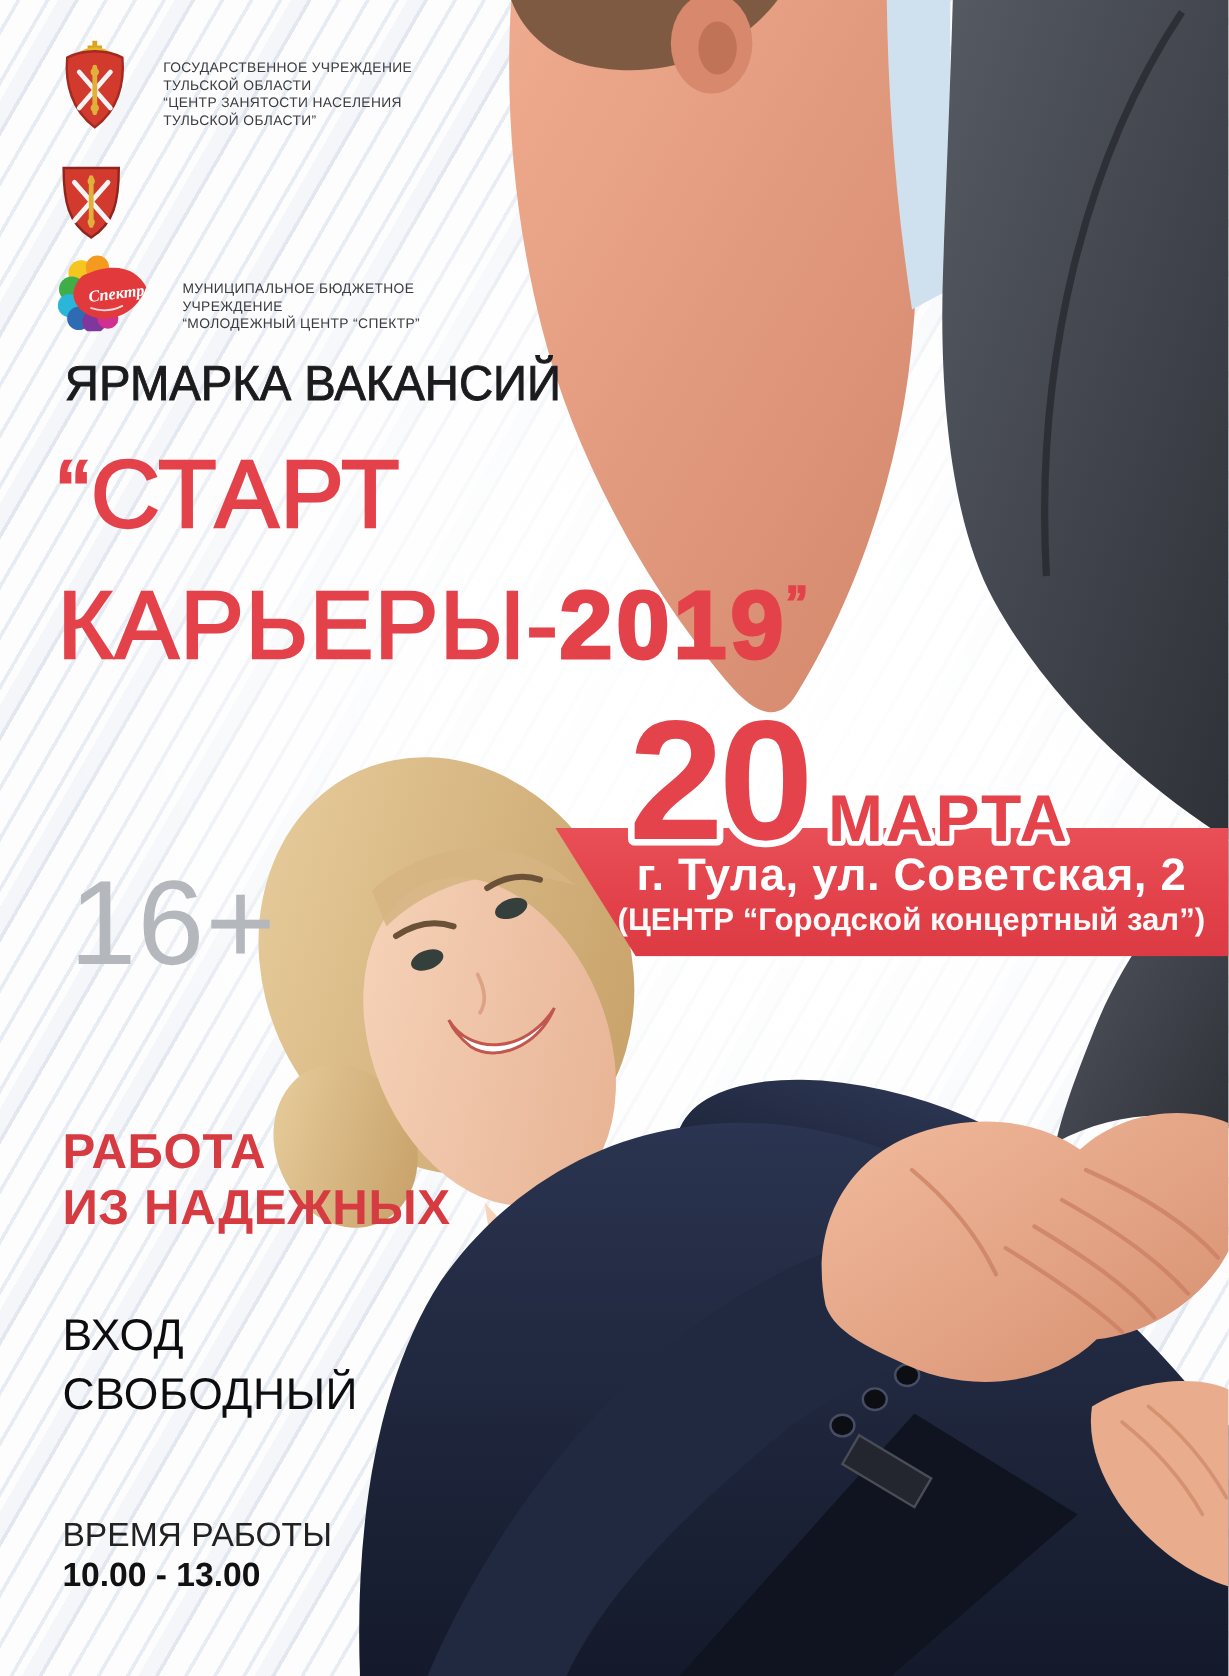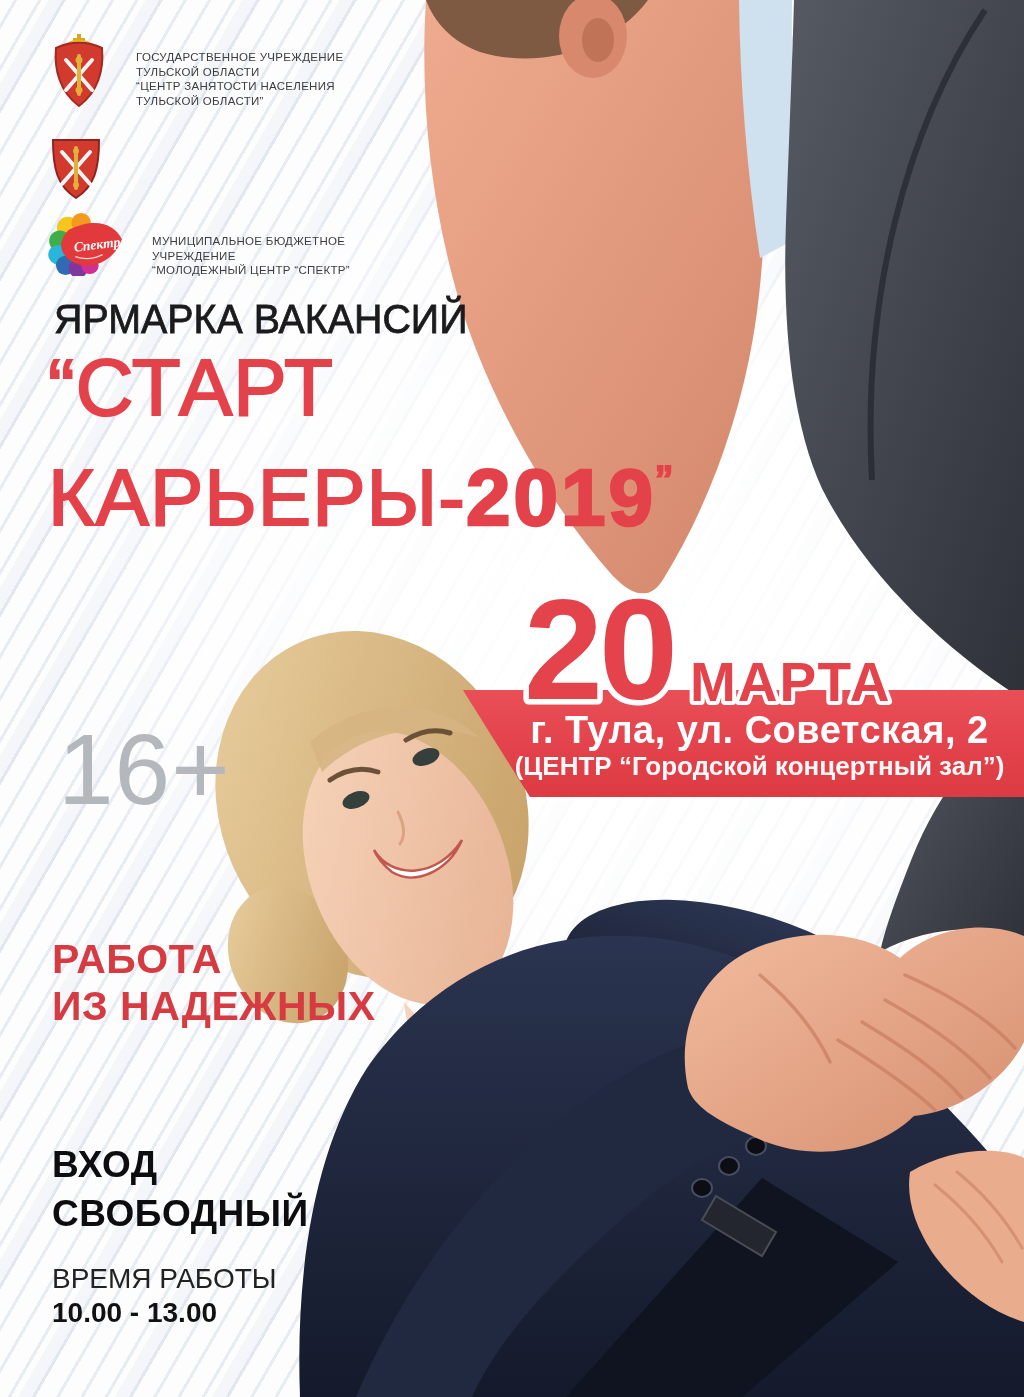--- a/index.html
+++ b/index.html
@@ -28,21 +28,21 @@
   }
   .org-row.r2 .org-text{padding-top:0;}
   .org-row.r3 .org-text{padding-top:10px;}
   
   .kicker{
     position:absolute;left:54px;top:296px;z-index:4;margin:0;
     font-size:41px;font-weight:400;color:#1b1b1d;-webkit-text-stroke:.8px #1b1b1d;
     letter-spacing:0;transform:scaleX(.96);transform-origin:left top;white-space:nowrap;
   }
   .title{
-    position:absolute;left:48px;top:340px;z-index:4;margin:0;
+    position:absolute;left:48px;top:364px;z-index:4;margin:0;
     font-size:80px;line-height:95px;font-weight:400;color:#e4424a;
     -webkit-text-stroke:2px #e4424a;letter-spacing:1px;white-space:nowrap;
   }
   .title .yr{font-weight:700;-webkit-text-stroke:2.5px #e4424a;letter-spacing:3px;text-align:center;}
   .title .q{font-size:48px;vertical-align:26px;-webkit-text-stroke:2px #e4424a;}
   .desc{position:absolute;left:55px;top:541px;z-index:4;margin:0;color:#161617;font-weight:700;
         font-size:21.5px;line-height:30px;letter-spacing:.2px;}
   .desc span{display:block;}
   .age{position:absolute;left:58px;top:676px;z-index:4;font-size:100px;font-weight:400;
        color:#b4b7bc;letter-spacing:1px;margin-top:36px;}
@@ -55,21 +55,21 @@
   }
   .banner .l1{font-size:38px;font-weight:700;line-height:42px;letter-spacing:.5px;}
   .banner .l2{font-size:26px;font-weight:700;line-height:30px;opacity:.97;}
   .date-svg{position:absolute;left:470px;top:566px;z-index:3;overflow:visible;}
   .date-svg text{font-family:"Liberation Sans",sans-serif;font-weight:700;fill:#e4434b;
                  stroke:#fff;paint-order:stroke;stroke-linejoin:round;}
   
   .slogan{position:absolute;left:52px;top:936px;z-index:4;color:#d63b41;font-weight:700;
           font-size:41px;line-height:47px;letter-spacing:.5px;}
   .slogan span{display:block;}
-  .entry{position:absolute;left:52px;top:1140px;z-index:4;color:#0d0d0f;font-weight:700;
+  .entry{position:absolute;left:52px;top:1088px;z-index:4;color:#0d0d0f;font-weight:400;
          font-size:37px;line-height:49px;letter-spacing:.5px;}
   .entry span{display:block;}
   .time-label{position:absolute;left:52px;top:1263px;z-index:4;color:#222;font-size:28px;font-weight:400;}
   .time-value{position:absolute;left:52px;top:1297px;z-index:4;color:#111;font-size:28px;font-weight:700;}
 </style>
 </head>
 <body>
 
 <div class="poster">
 

